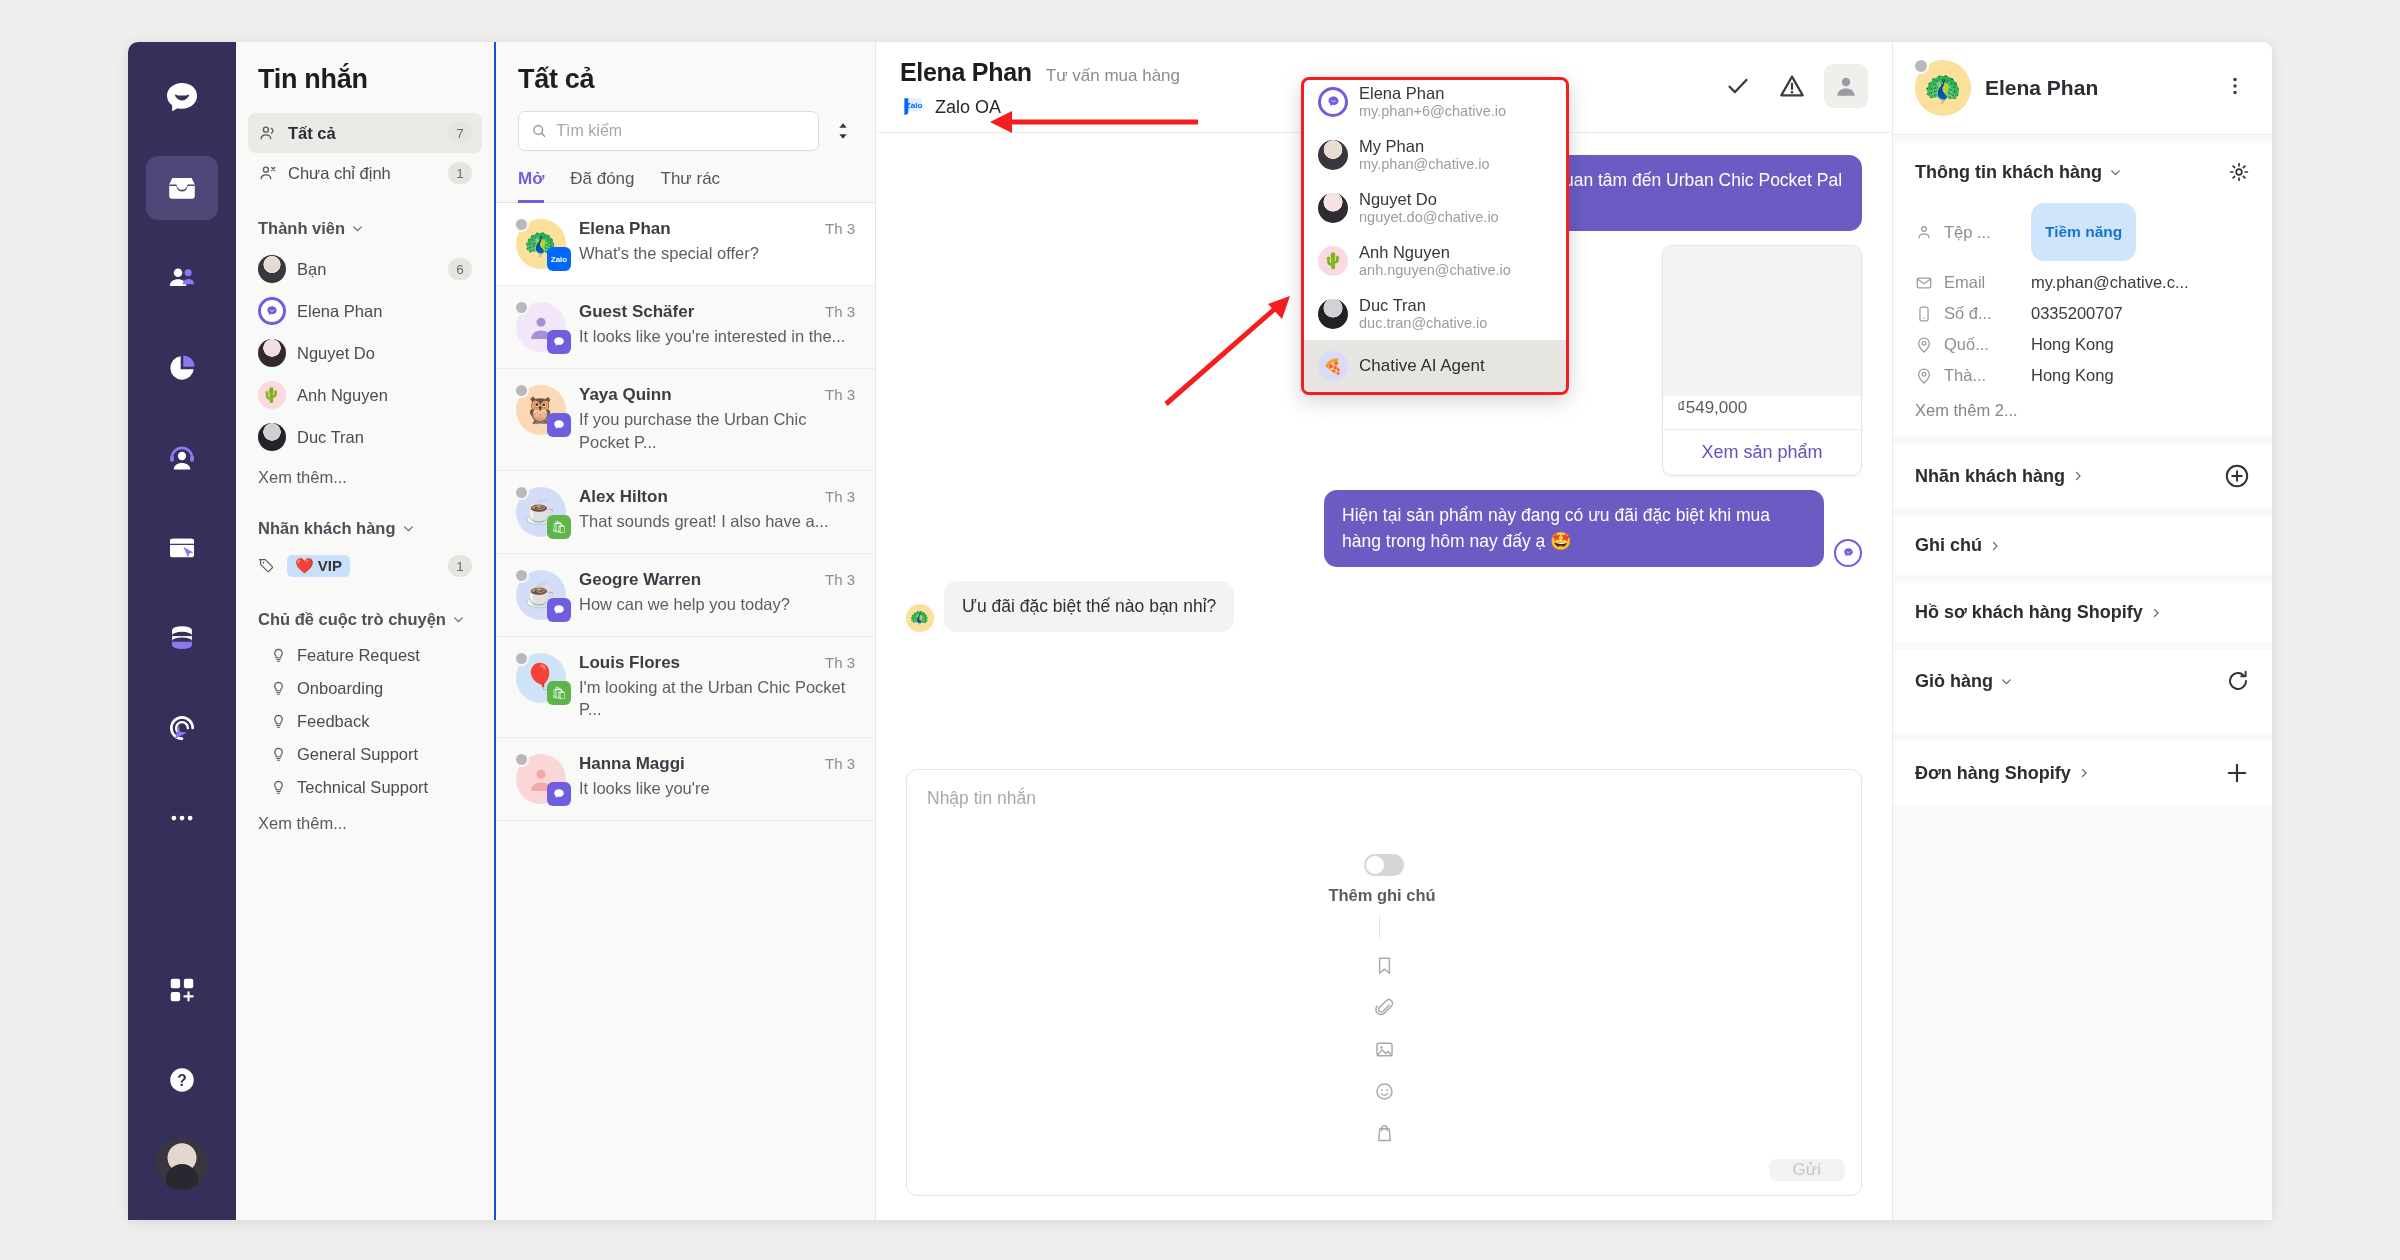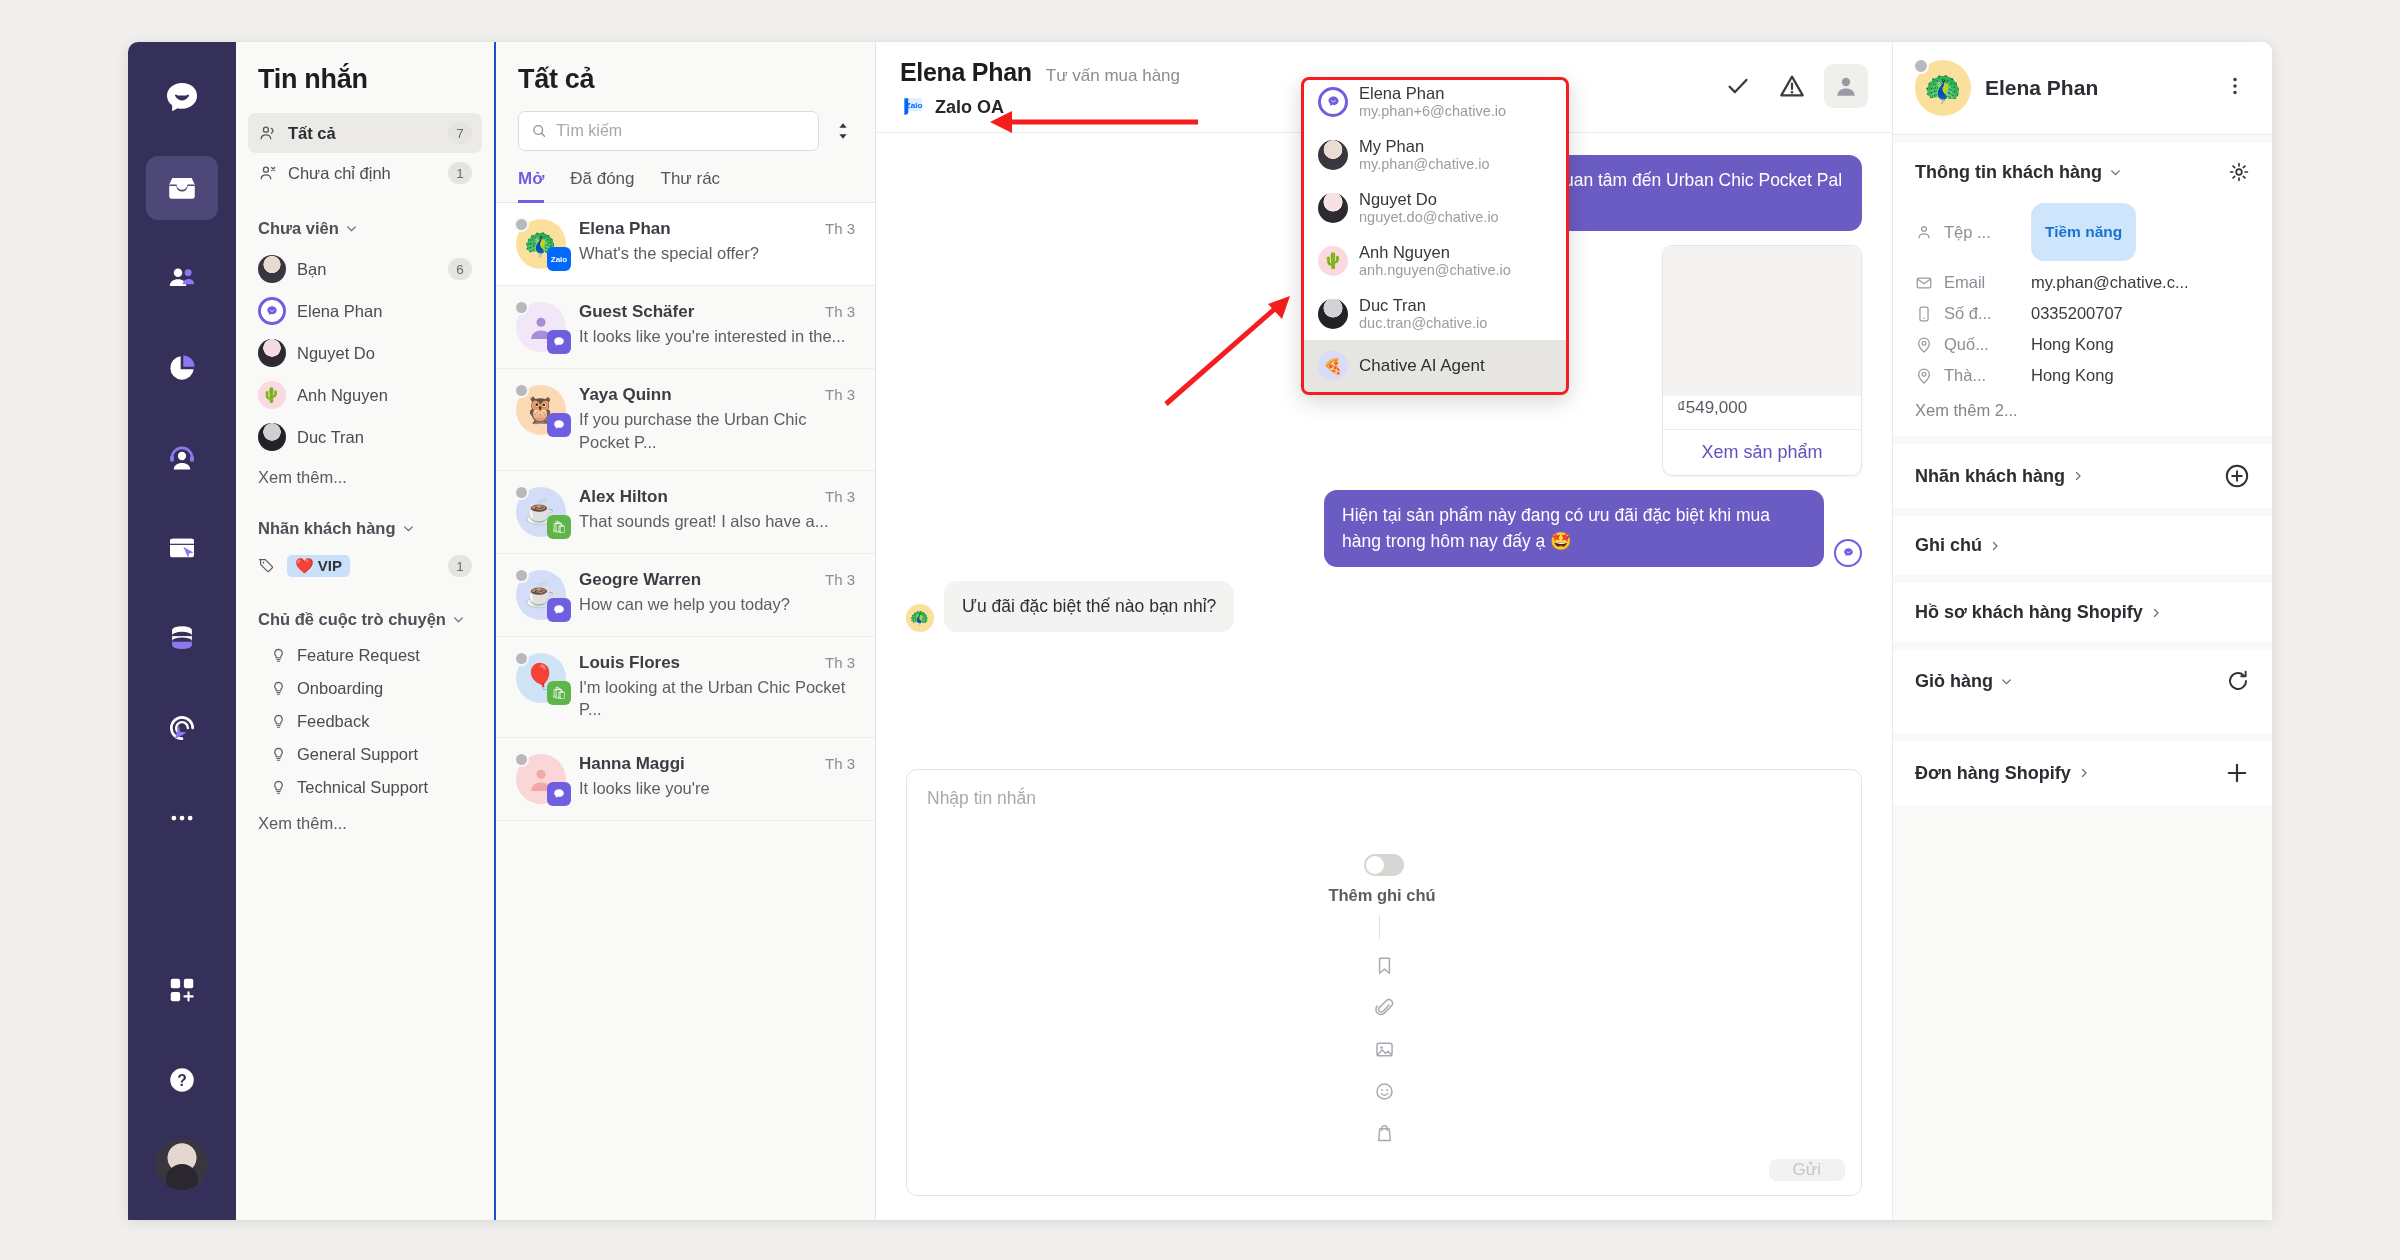--- a/index.html
+++ b/index.html
@@ -160,21 +160,21 @@
           position: relative; min-width: 0; }
   .chat-head {
     padding: 16px 24px 12px; border-bottom: 1px solid #eeece9;
     display: flex; align-items: flex-start; gap: 14px;
   }
   .chat-head .who { flex: 1 1 auto; }
   .chat-title-row { display: flex; align-items: baseline; gap: 14px; }
   .chat-title { font-size: 25px; font-weight: 700; color: #1d1d21; letter-spacing: -.3px; }
   .chat-sub { font-size: 17px; color: #8b8b93; }
   .chan-row { display: flex; align-items: center; gap: 9px; margin-top: 7px; }
-  .chan-name { font-size: 18px; font-weight: 700; color: #26262b; }
+  .chan-name { font-size: 18px; font-weight: 400; color: #26262b; }
   .head-actions { display: flex; align-items: center; gap: 10px; padding-top: 6px; }
   .hbtn { width: 44px; height: 44px; border-radius: 9px; display: flex;
           align-items: center; justify-content: center; cursor: pointer; }
   .hbtn.on { background: #f0efec; }
 
   .msgs { flex: 1 1 auto; padding: 22px 30px 8px; overflow: hidden; position: relative; }
   .m-out { display: flex; justify-content: flex-end; align-items: flex-end; gap: 10px; margin-bottom: 14px; }
   .m-in  { display: flex; justify-content: flex-start; align-items: flex-end; gap: 10px; margin-bottom: 14px; }
   .bub-out {
     background: #6b5cc4; color: #fff; border-radius: 13px;
@@ -362,21 +362,21 @@
       <svg width="20" height="20" viewBox="0 0 24 24">
         <circle cx="9.5" cy="8" r="3" stroke="#58585f" stroke-width="1.6" fill="none"></circle>
         <path d="M3.8 19c0-3 2.6-4.8 5.7-4.8s5.7 1.8 5.7 4.8" stroke="#58585f" stroke-width="1.6" fill="none" stroke-linecap="round"></path>
         <path d="M16.4 5.4 20 9M20 5.4l-3.6 3.6" stroke="#58585f" stroke-width="1.5" stroke-linecap="round"></path>
       </svg>
       <span class="lbl">Chưa chỉ định</span>
       <span class="badge">1</span>
     </div>
 
     <div class="sec-head">
-      <span>Chưa viên</span>
+      <span>Thành viên</span>
       <svg width="13" height="13" viewBox="0 0 24 24">
           <path d="m5 9 7 7 7-7" stroke="#6a6a72" stroke-width="2.4" fill="none" stroke-linecap="round"></path>
         </svg>
     </div>
 
     <div class="p-item">
       <span class="av" style="background:radial-gradient(circle at 50% 34%, #e7dad0 0 36%, #3a3640 38% 100%)"></span>
       <span class="lbl">Bạn</span>
       <span class="badge">6</span>
     </div>

